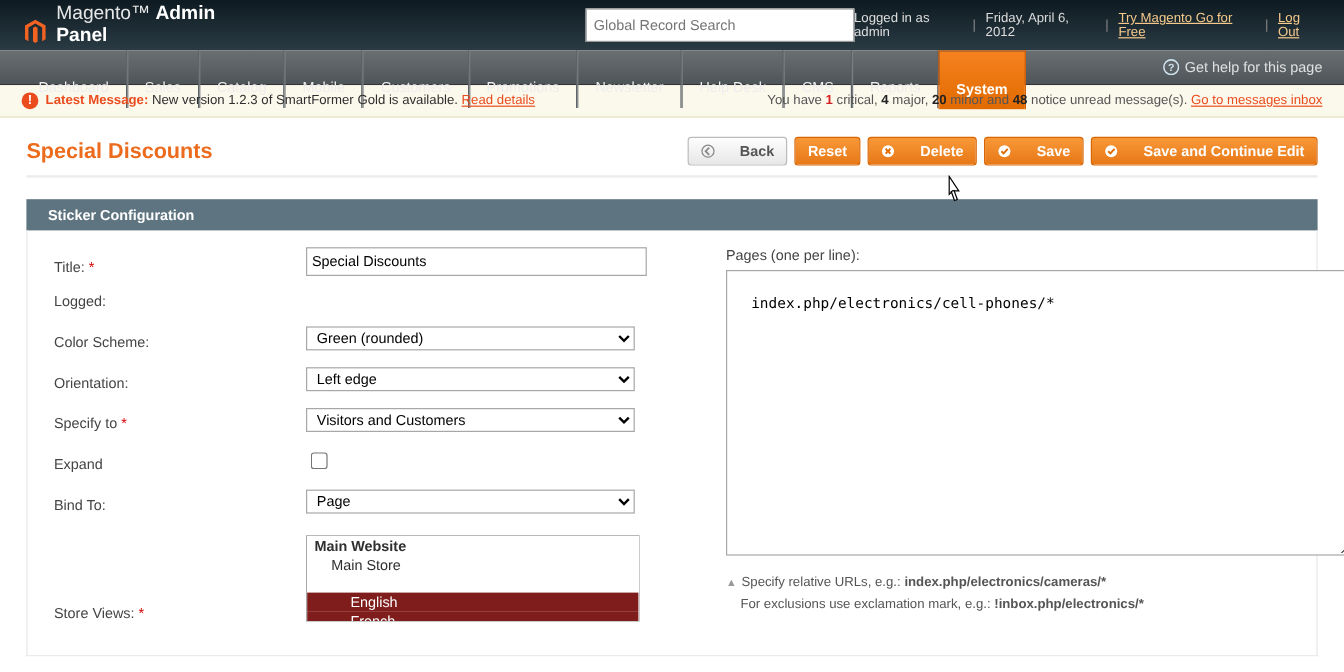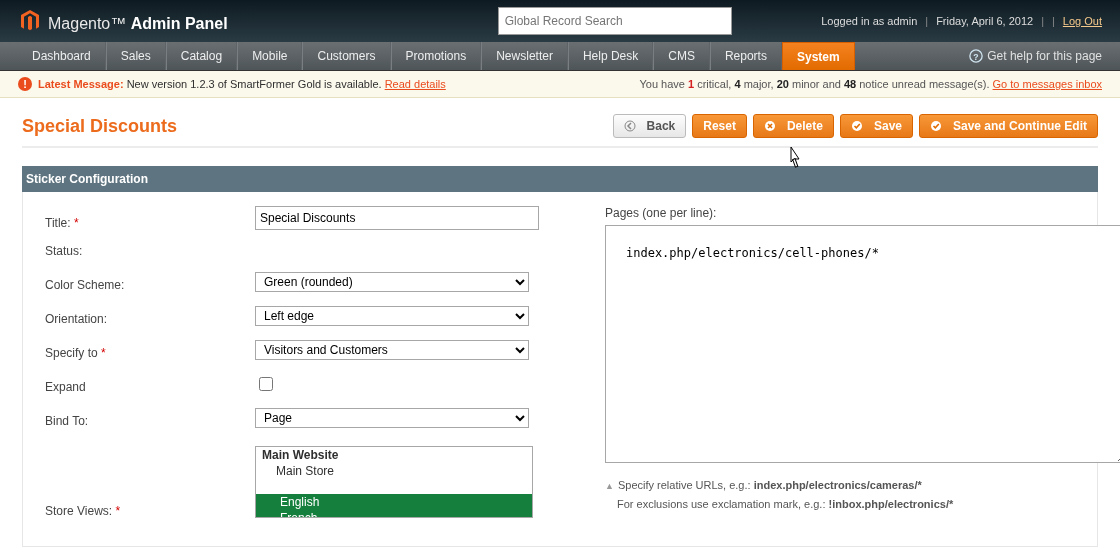--- a/index.html
+++ b/index.html
@@ -6,75 +6,76 @@
 .header{background:linear-gradient(#0e1a21,#2a3b44);height:42px;display:flex;align-items:center;padding:0 18px;color:#fff}
 .logo{display:flex;align-items:flex-end;gap:6px}
 .logo svg{width:24px;height:24px}
 .logo-text{font-size:16px;color:#e8e8e8;font-weight:normal}
 .logo-text b{color:#fff}
 .search-box{margin-left:270px;width:220px;height:22px;border:1px solid #999;padding:2px 6px;font-size:12px}
 .header-right{margin-left:auto;display:flex;align-items:center;gap:8px;font-size:11px;color:#ddd}
 .header-right a{color:#f5c98b;text-decoration:underline}
 .header-sep{color:#888}
 .nav{background:linear-gradient(#6a6f72,#4e5558);height:28px;display:flex;align-items:stretch;padding:0 18px;border-bottom:1px solid #333}
-.nav-item{color:#eee;padding:7px 14px;font-size:12px;border-right:1px solid #5d6366;border-left:1px solid #787e81;cursor:pointer}
+.nav-item{color:#eee;padding:24px 14px;font-size:12px;border-right:1px solid #5d6366;border-left:1px solid #787e81;cursor:pointer}
 .nav-item:first-child{border-left:none}
 .nav-item.active{background:linear-gradient(#f58220,#e26b00);color:#fff;font-weight:bold;border:1px solid #d85f00;border-bottom:none}
 .nav-help{margin-left:auto;color:#e0e0e0;display:flex;align-items:center;gap:4px;font-size:12px}
 .nav-help svg{width:14px;height:14px}
 .msg-bar{background:#fbf8ec;border-bottom:1px solid #e6e0c1;padding:6px 18px;display:flex;align-items:center;font-size:11px}
 .msg-bar .icon{width:14px;height:14px;background:#ea4c1d;border-radius:50%;color:#fff;display:inline-flex;align-items:center;justify-content:center;font-weight:bold;margin-right:6px}
 .msg-bar .latest{color:#ea4c1d;font-weight:bold}
 .msg-bar a{color:#ea4c1d;text-decoration:underline}
 .msg-bar .right{margin-left:auto;color:#555}
 .msg-bar .right b{color:#222}
 .msg-bar .right .crit{color:#d42020;font-weight:bold}
 .page-head{display:flex;align-items:center;padding:16px 22px 8px}
 .page-title{color:#ec6b1c;font-size:18px;font-weight:bold}
 .btn-row{margin-left:auto;display:flex;gap:6px}
-.btn{height:24px;border-radius:3px;font-size:12px;font-weight:bold;color:#fff;border:1px solid;padding:0 10px;display:inline-flex;align-items:center;gap:11px;cursor:pointer}
+.btn{height:24px;border-radius:3px;font-size:12px;font-weight:bold;color:#fff;border:1px solid;padding:0 10px;display:inline-flex;align-items:center;gap:21px;cursor:pointer}
 .btn.back{background:linear-gradient(#fdfdfd,#e7e7e7);color:#555;border-color:#bbb}
 .btn.orange{background:linear-gradient(#f89838,#e77817);border-color:#d96500}
 .btn svg{width:12px;height:12px}
 .hr{height:2px;background:#ececec;margin:0 22px}
-.section-bar{background:#5e7480;color:#fff;font-weight:bold;padding:6px 4px;margin:18px 22px 0;font-size:12px}
+.section-bar{background:#5e7480;color:#fff;font-weight:bold;padding:6px 18px;margin:18px 22px 0;font-size:12px}
 .form-area{display:flex;padding:14px 22px;gap:40px;border:1px solid #e6e6e6;border-top:none;margin:0 22px}
 .col-left{flex:0 0 520px}
 .col-right{flex:1}
 .field-row{display:flex;align-items:flex-end;margin-bottom:14px}
 .field-label{width:210px;color:#444;font-size:12px}
 .req{color:#d40000}
 .txt,.sel{width:274px;height:20px;border:1px solid #a7a7a7;padding:1px 4px;font-size:12px;background:#fff}
 .sel{appearance:auto}
 .chk{width:14px;height:14px}
 .ta{width:480px;height:196px;border:1px solid #a7a7a7;padding:20px;font-size:12px;resize:both}
 .hint{margin-top:10px;font-size:11px;color:#555;line-height:1.7}
 .hint .tri{color:#999;font-size:9px;margin-right:4px}
 .store-list{width:276px;height:70px;border:1px solid #a7a7a7;background:#fff;overflow-y:scroll;font-size:12px}
 .store-list .l0{font-weight:bold;padding:1px 6px}
 .store-list .l1{font-weight:normal;padding:1px 6px 16px 20px}
-.store-list .l2{padding:1px 6px 1px 24px;background:#15803d;color:#fff}
+.store-list .l2{padding:1px 6px 1px 36px;background:#7f1d1d;color:#fff}
 .cursor{position:absolute;left:788px;top:146px;pointer-events:none}
 </style>
 </head>
 <body>
 
 <div class="header">
   <div class="logo">
     <svg viewBox="0 0 24 24">
         <path fill="#f26322" d="M12 1 3 6v12l3 1.7V7.8L12 4.3l6 3.5v11.9l3-1.7V6zM10 8v12l2 1.2L14 20V8l-2-1.2z"></path>
       </svg>
     <span class="logo-text"><span>Magento™</span> <b>Admin Panel</b></span>
   </div>
   <input class="search-box" placeholder="Global Record Search" style="">
   <div class="header-right">
     <span>Logged in as admin</span>
     <span class="header-sep">|</span>
     <span>Friday, April 6, 2012</span>
     <span class="header-sep">|</span>
+    <a href="#">Try Magento Go for Free</a>
     <span class="header-sep">|</span>
     <a href="#">Log Out</a>
   </div>
 </div>
 
 <div class="nav" id="nav">
   <div class="nav-item">Dashboard</div>
     <div class="nav-item">Sales</div>
     <div class="nav-item">Catalog</div>
     <div class="nav-item">Mobile</div>
@@ -144,21 +145,21 @@
 
 <div class="section-bar">Sticker Configuration</div>
 
 <div class="form-area">
   <div class="col-left">
     <div class="field-row">
       <div class="field-label"><span>Title:</span> <span class="req">*</span></div>
       <input class="txt" value="Special Discounts" style="">
     </div>
     <div class="field-row">
-      <div class="field-label">Status:</div>
+      <div class="field-label">Logged:</div>
     </div>
     <div class="field-row">
       <div class="field-label">Color Scheme:</div>
       <select class="sel"><option>Green (rounded)</option></select>
     </div>
     <div class="field-row">
       <div class="field-label">Orientation:</div>
       <select class="sel"><option>Left edge</option></select>
     </div>
     <div class="field-row">

